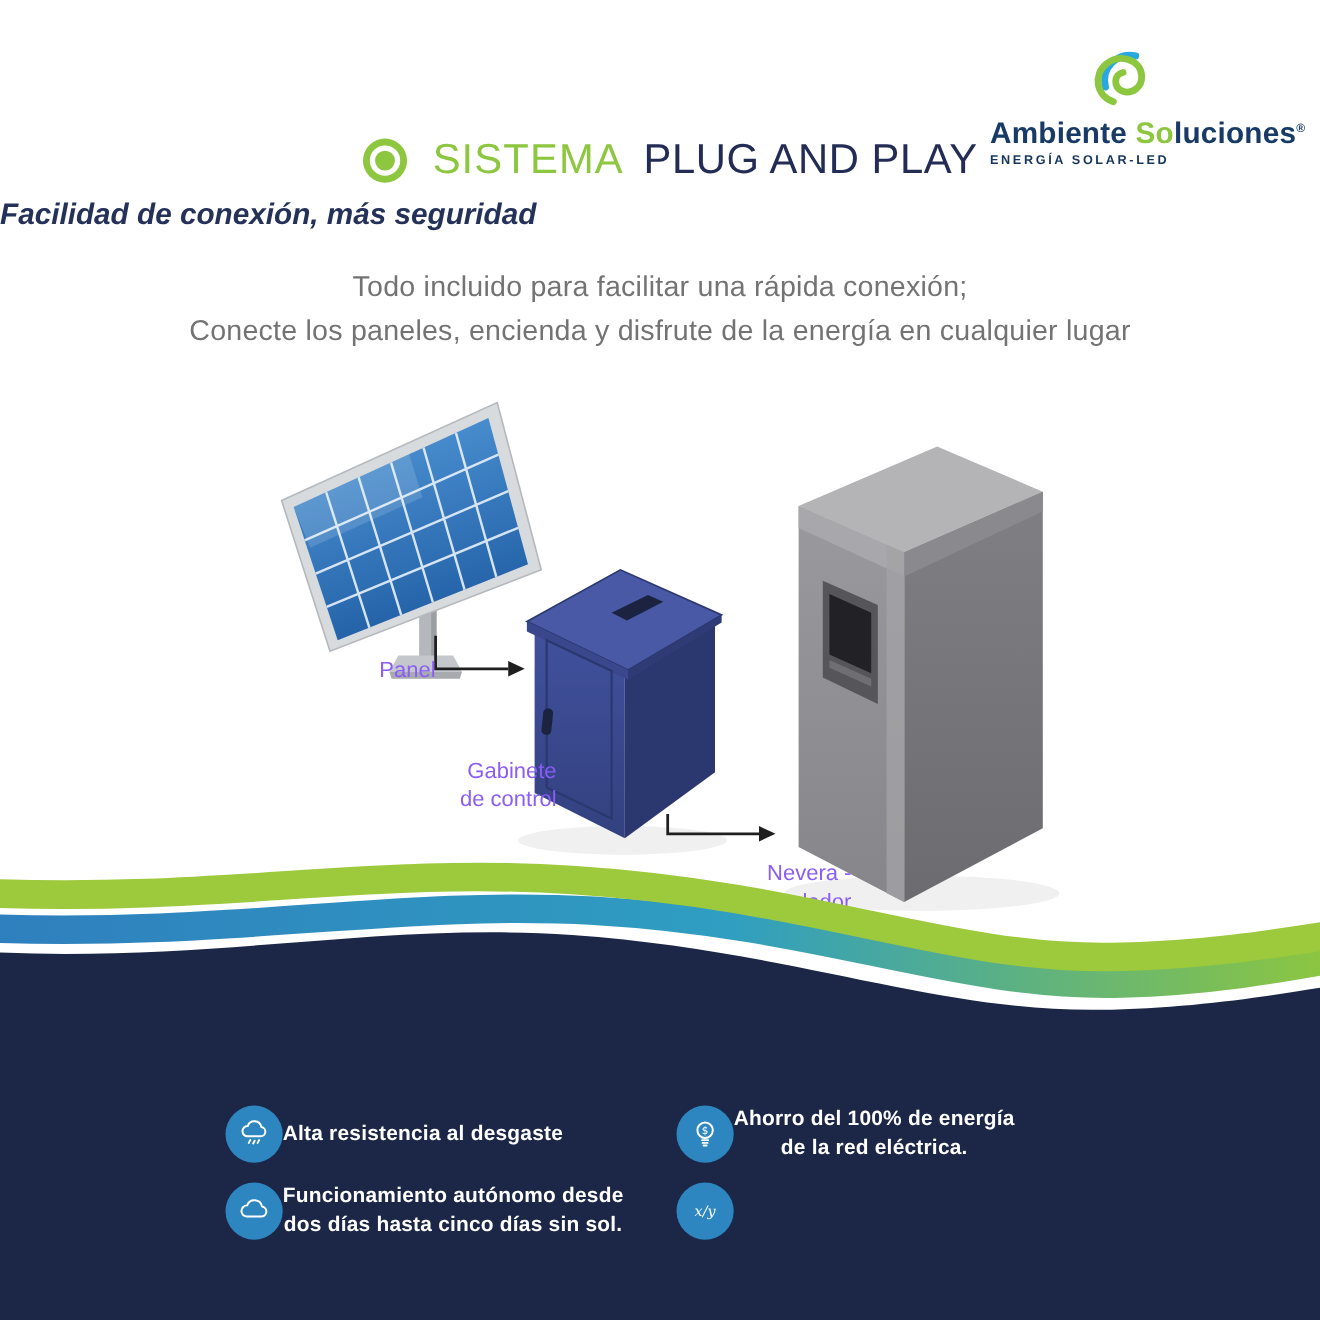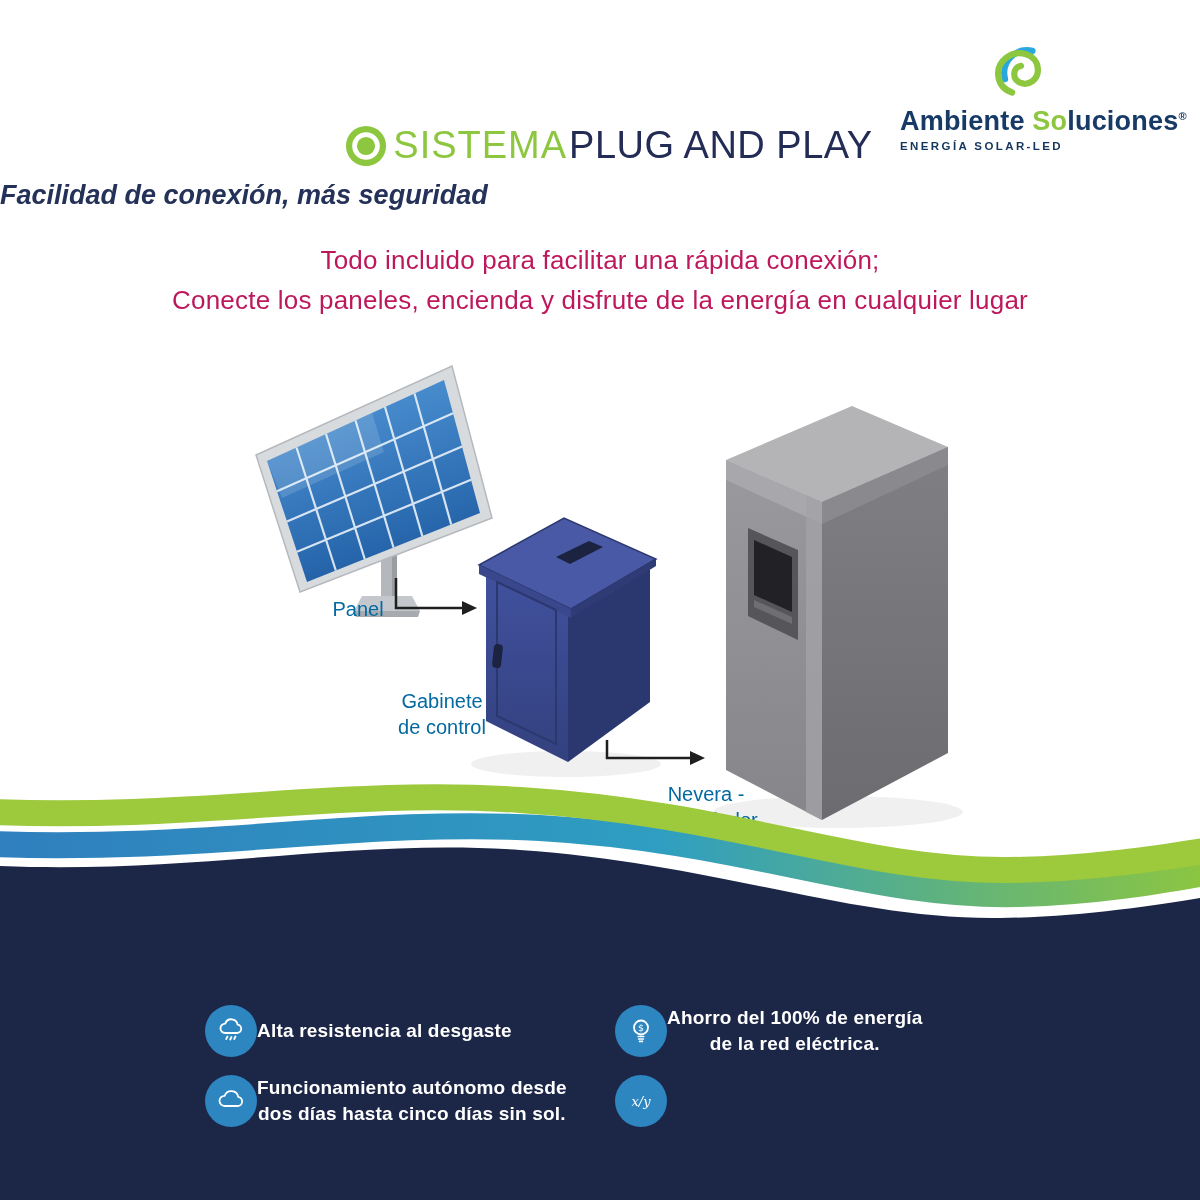--- a/index.html
+++ b/index.html
@@ -8,31 +8,31 @@
 
   
   .brand { position:absolute; top:42px; right:58px; width:242px; text-align:center; }
   .brand-swirl { display:block; margin:0 auto 2px auto; }
   .brand-name { font-size:27px; font-weight:600; color:#173A66; letter-spacing:0.2px; white-space:nowrap; }
   .brand-name .green { color:#8DC63F; }
   .brand-name sup { font-size:11px; vertical-align:super; }
   .brand-tagline { margin-top:3px; font-size:11.5px; letter-spacing:2.4px; color:#14365E; font-weight:700; text-align:left; padding-right:6px; }
 
   
-  .title-row { position:absolute; top:124px; left:0; right:0; display:flex; justify-content:center; align-items:center; gap:6px;margin-left:18px; }
+  .title-row { position:absolute; top:124px; left:0; right:0; display:flex; justify-content:center; align-items:center; gap:22px;margin-left:18px; }
   .title-green { font-size:38px; font-weight:500; color:#8DC63F; letter-spacing:1px; }
   .title-navy { font-size:38px; font-weight:400; color:#232C55; letter-spacing:0.5px; margin-left:-4px; }
   .subtitle { position:absolute; top:180px; left:0; right:0; text-align:left;
               font-size:27px; font-style:italic; font-weight:700; color:#243158; }
   .lead { position:absolute; top:240px; left:0; right:0; text-align:center;
-          font-size:26px; line-height:40px; color:#be185d; font-weight:400; letter-spacing:0.2px; }
+          font-size:26px; line-height:40px; color:#737373; font-weight:400; letter-spacing:0.2px; }
 
   
   .diagram-svg { position:absolute; left:0; top:0; width:1200px; height:1200px; pointer-events:none; }
-  .diag-label { position:absolute; text-align:center; color:#0369a1; font-size:20px; line-height:26px; }
+  .diag-label { position:absolute; text-align:right; color:#8b5cf6; font-size:20px; line-height:26px; }
   .label-panel   { left:320px; top:596px; width:76px; }
   .label-cabinet { left:378px; top:688px; width:128px; }
   .label-fridge  { left:638px; top:781px; width:136px; }
 
   
   .footer { position:absolute; left:0; top:780px; width:1200px; height:420px; }
   .footer-waves { position:absolute; inset:0; width:100%; height:100%; }
 
   .features { position:absolute; left:205px; top:225px; width:860px; display:flex; gap:0; }
   .feat-col { display:flex; flex-direction:column; gap:18px; }

